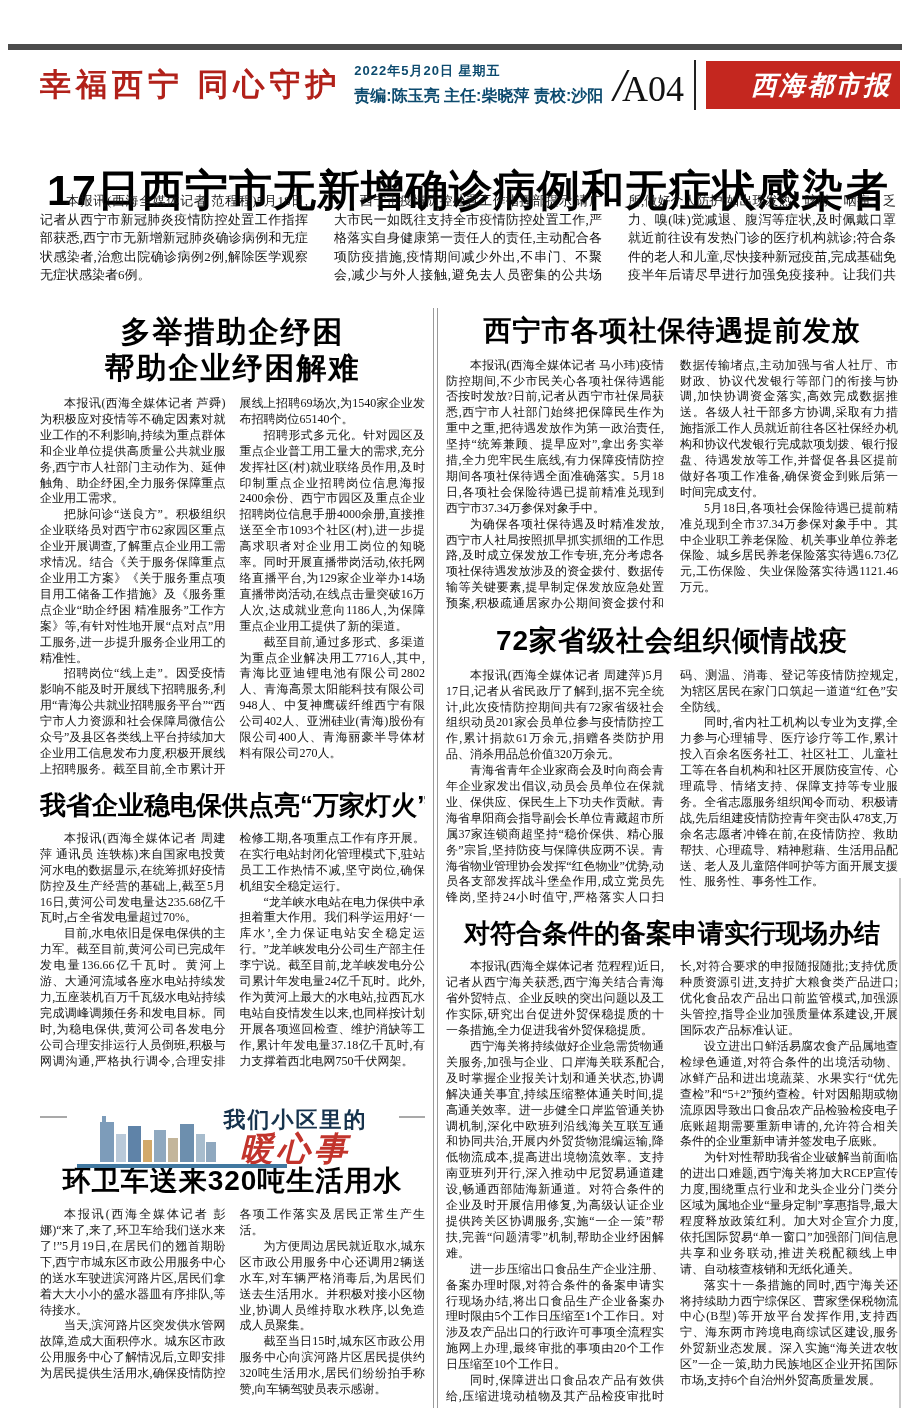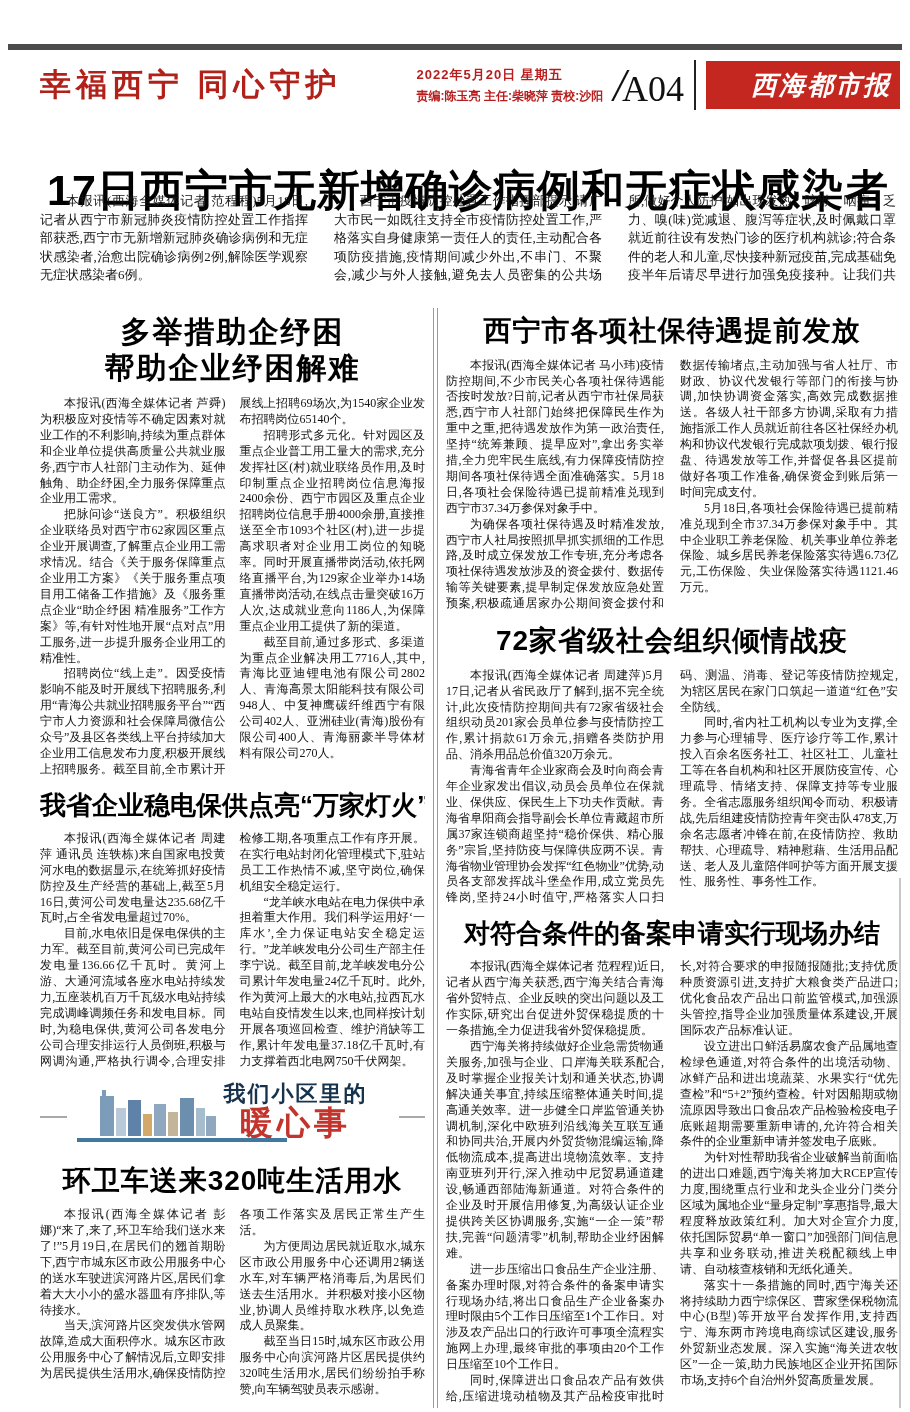--- a/index.html
+++ b/index.html
@@ -9,23 +9,23 @@
     font-family:"Liberation Serif", serif; color:#141414;
   }
   
   .topbar { position:absolute; top:44px; left:8px; right:8px; height:6px; background:#4c4c4c; }
   .hdr { position:absolute; top:56px; left:40px; right:10px; height:58px; display:flex; align-items:center; }
   .slogan {
     font-family:"Liberation Sans", sans-serif; font-weight:900;
     font-size:31px; color:#b1211a; letter-spacing:5px; white-space:nowrap;
   }
   .hdr-right { margin-left:auto; display:flex; align-items:center; gap:10px; }
-  .hdr-meta { font-family:"Liberation Sans", sans-serif; font-weight:bold; color:#b91c1c; text-align:left; line-height:1.7; }
+  .hdr-meta { font-family:"Liberation Sans", sans-serif; font-weight:bold; color:#0c4a6e; text-align:left; line-height:1.7; }
   .hdr-meta .date { font-size:13px; letter-spacing:1px; }
-  .hdr-meta .staff { font-size:12px;text-align:center; }
+  .hdr-meta .staff { font-size:16px;text-align:center; }
   .pageno { font-family:"Liberation Serif", serif; font-size:36px; color:#111; white-space:nowrap; }
   .pageno .slash { font-size:46px; font-style:italic; margin-right:-4px; }
   .hdr-divider { width:2px; height:50px; background:#222; }
   .masthead {
     width:158px; height:48px; background:#c4271f; color:#ffffff;
     display:flex; align-items:center; justify-content:center;
     font-size:26px; font-weight:bold; font-style:italic; letter-spacing:2px;
     font-family:"Liberation Serif", serif;
     padding-left:36px;
   }
@@ -66,26 +66,27 @@
   
   .banner { position:relative; height:74px; margin:4px 0 8px 0; }
   .banner .hline { position:absolute; left:0; right:0; top:34px; height:2px; background:#a9a9a9; }
   .banner-inner {
     position:relative; display:flex; align-items:flex-end; justify-content:center;
     background:#fff; width:320px; margin:0 auto; padding:0 6px;
   }
   .banner-text { margin-left:6px; text-align:center; }
   .banner-l1 {
     font-family:"Liberation Sans", sans-serif; font-weight:900;
-    font-size:22px; color:#16324c; letter-spacing:2px; line-height:1.1;
+    font-size:22px; color:#16324c; letter-spacing:2px; line-height:1.1;margin-top:26px;
   }
   .banner-l2 {
     font-family:"Liberation Sans", sans-serif; font-weight:900;
     font-size:33px; color:#c2342c; letter-spacing:4px; line-height:1.05;
     text-shadow:1px 1px 0 #fff, -1px -1px 0 #fff;
+    font-style:italic;
   }
   .banner-underline { position:absolute; left:10px; bottom:-2px; width:210px; height:4px; background:#4178a0; }
 </style>
 </head>
 <body>
 
 <div class="page">
 
   <div class="topbar"></div>
 

